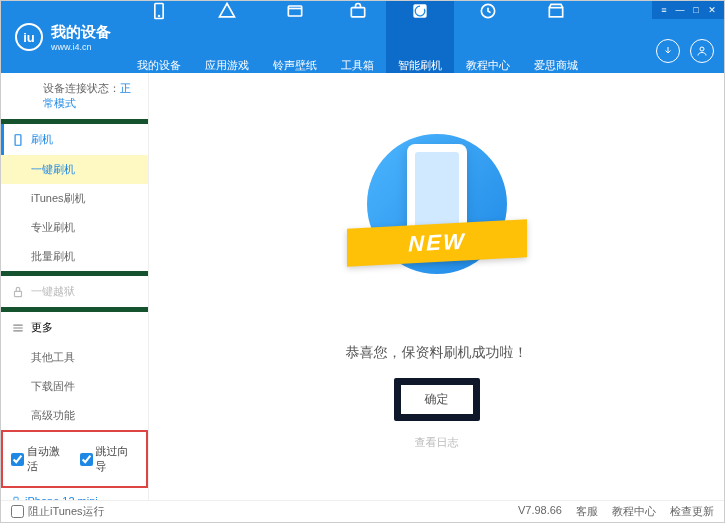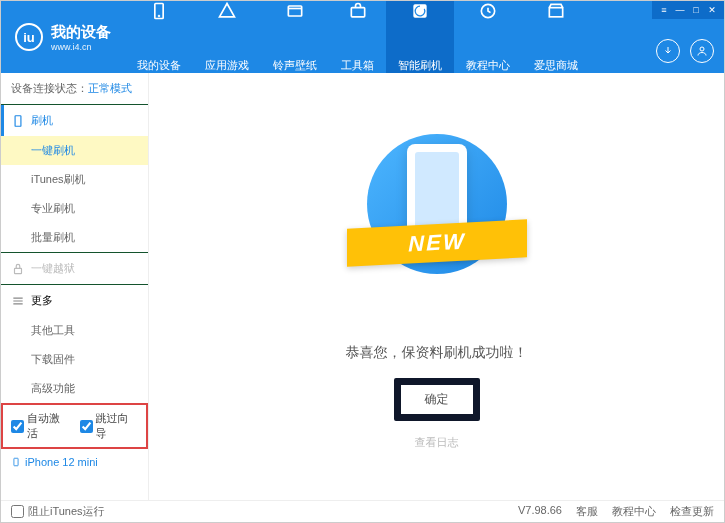--- a/index.html
+++ b/index.html
@@ -15,30 +15,30 @@
 .nav-item { display: flex; flex-direction: column; align-items: center; justify-content: space-between; padding: 0 12px; font-size: 11px; cursor: pointer; }
 .nav-item.active { background: #0d6cc9; }
 .nav-item svg, .nav-item .nav-icon { width: 20px; height: 20px; margin-bottom: 4px; }
 .window-controls { position: absolute; top: 0; right: 0; display: flex; background: #0d6cc9; padding: 2px 4px; }
 .window-controls span { width: 16px; height: 14px; display: flex; align-items: center; justify-content: center; font-size: 9px; cursor: pointer; }
 .header-right { position: absolute; right: 10px; bottom: 10px; display: flex; gap: 10px; }
 .header-right .circ { width: 24px; height: 24px; border: 1.5px solid #fff; border-radius: 50%; display: flex; align-items: center; justify-content: center; cursor: pointer; }
 
 .body { display: flex; height: calc(100% - 72px - 22px); }
 .sidebar { width: 148px; border-right: 1px solid #eee; overflow-y: auto; font-size: 11px; }
-.status-line { padding: 8px 10px; color: #666; }
+.status-line { padding: 8px 10px; color: #666; margin-left: 32px; }
 .status-line .status { color: #1e88e5; }
-.side-section { border-top: 1px solid #14532d; }
+.side-section { border-top: 5px solid #14532d; }
 .side-header { display: flex; align-items: center; padding: 8px 10px; cursor: pointer; }
 .side-header.active { color: #1e88e5; border-left: 3px solid #1e88e5; padding-left: 7px; }
 .side-header .side-icon { width: 14px; height: 14px; margin-right: 6px; display: inline-flex; align-items: center; }
 .side-item { padding: 7px 10px 7px 30px; color: #666; cursor: pointer; }
 .side-item.selected { background: #fef9c3; color: #1e88e5; }
 .side-note { padding: 6px 10px 6px 30px; color: #999; font-size: 10px; line-height: 1.4; }
-.checkbox-row { border: 2px solid #d44; padding: 6px 8px; display: flex; gap: 10px; font-size: 11px; color: #444; }
+.checkbox-row { border: 2px solid #d44; padding: 12px 8px; display: flex; gap: 10px; font-size: 11px; color: #444; }
 .checkbox-row label { display: flex; align-items: center; gap: 3px; cursor: pointer; }
 .checkbox-row input { accent-color: #1e88e5; }
 .device-info { padding: 6px 10px; font-size: 11px; }
 .device-info .name { color: #1e88e5; font-weight: 500; display: flex; align-items: center; gap: 4px; }
 
 .main { flex: 1; display: flex; flex-direction: column; align-items: center; justify-content: center; padding: 20px; }
 .phone-illust { position: relative; width: 160px; height: 200px; margin-bottom: 20px; }
 .phone-illust .circle { position: absolute; top: 10px; left: 10px; width: 140px; height: 140px; border-radius: 50%; background: linear-gradient(135deg, #4db6ff, #1e88e5); }
 .phone-illust .phone { position: absolute; top: 20px; left: 50px; width: 60px; height: 110px; background: #fff; border-radius: 8px; box-shadow: 0 4px 12px rgba(0,0,0,0.15); }
 .phone-illust .phone::before { content: ''; position: absolute; top: 8px; left: 8px; right: 8px; bottom: 18px; background: #d0e9ff; border-radius: 3px; }

